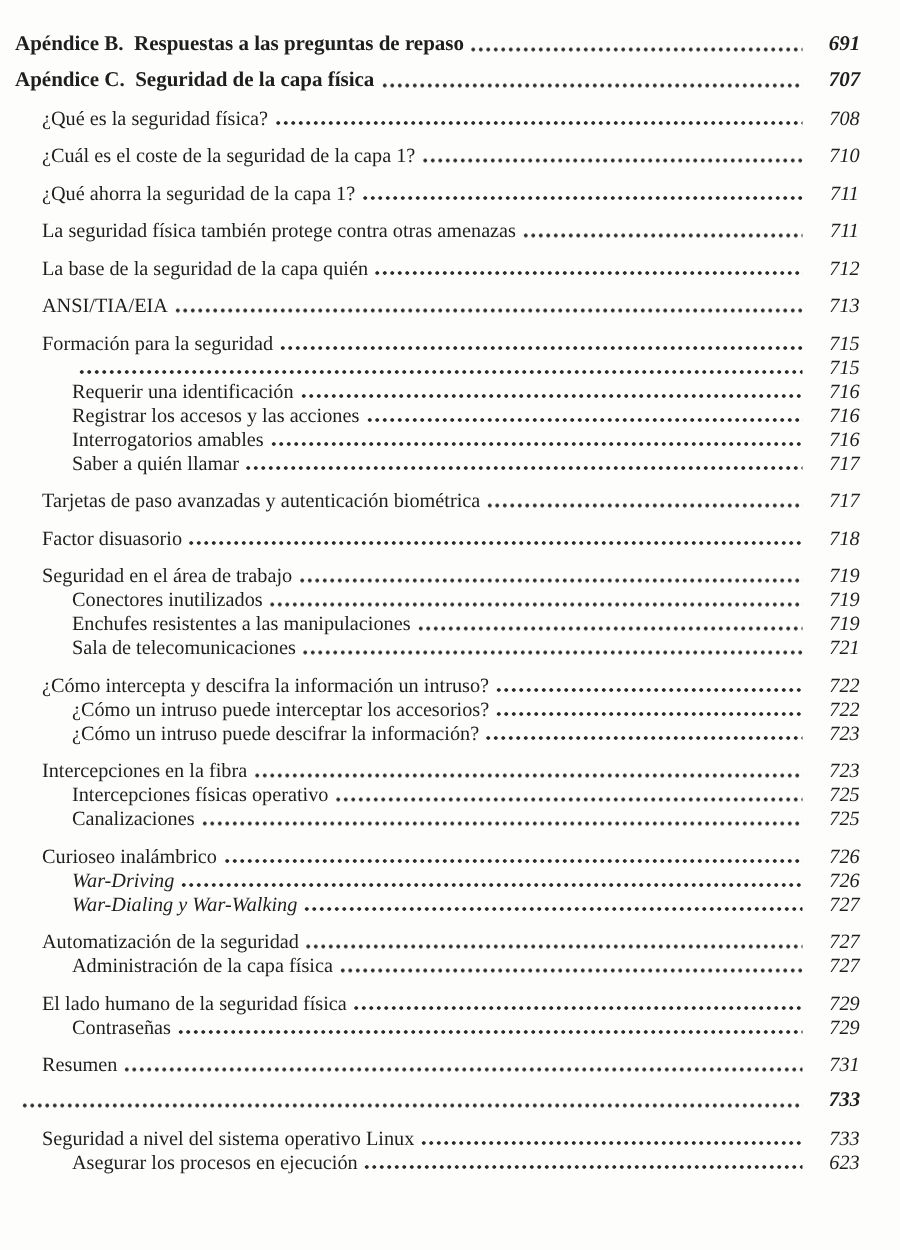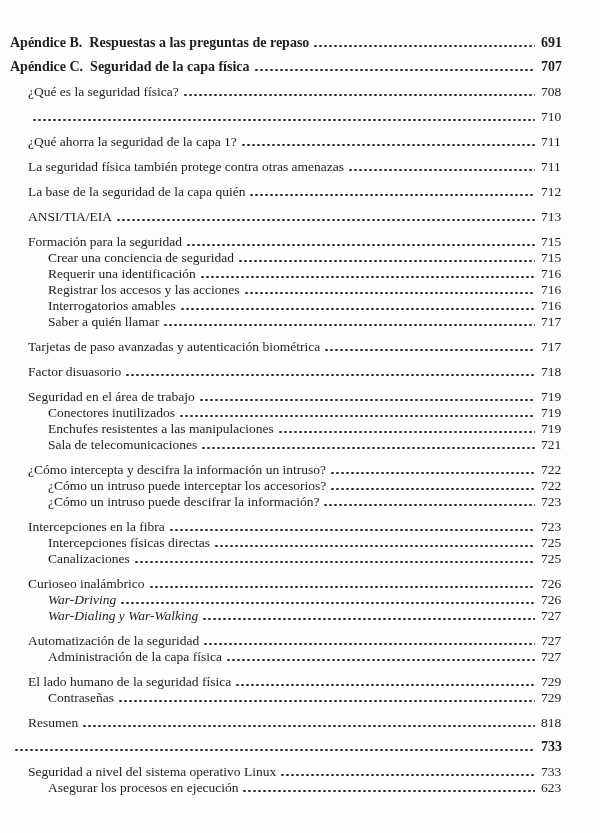--- a/index.html
+++ b/index.html
@@ -28,21 +28,21 @@
   .row .label {
     white-space: nowrap;
   }
   .lvl0 {
     font-weight: bold;
     font-size: 14px;
     margin-top: 8px;
     padding-left: 0;
   }
   .lvl0:first-child {
-    margin-top: 17px;
+    margin-top: 4px;
   }
   .lvl1 {
     margin-top: 9px;
     padding-left: 18px;
   }
   .lvl2 {
     margin-top: 0;
     padding-left: 38px;
   }
   .italic .label {
@@ -53,22 +53,23 @@
     flex: 1;
     height: 14px;
     margin: 0 6px 0 4px;
     background-image: radial-gradient(circle, #2b2b2b 1px, rgba(0,0,0,0) 1.4px);
     background-size: 5px 4px;
     background-repeat: repeat-x;
     background-position: left bottom 3px;
   }
   .page {
     width: 44px;
-    text-align: left;
+    text-align: center;
     white-space: nowrap;
+    font-style: italic;
   }
 </style>
 </head>
 <body>
 
 <main class="toc">
   <div>
       <div class="row lvl0">
         <span class="label">Apéndice B.&nbsp; Respuestas a las preguntas de repaso</span>
         <span class="leader"></span>
@@ -78,20 +79,21 @@
         <span class="label">Apéndice C.&nbsp; Seguridad de la capa física</span>
         <span class="leader"></span>
         <span class="page">707</span>
       </div>
       <div class="row lvl1">
         <span class="label">¿Qué es la seguridad física?</span>
         <span class="leader"></span>
         <span class="page">708</span>
       </div>
       <div class="row lvl1">
+        <span class="label">¿Cuál es el coste de la seguridad de la capa 1?</span>
         <span class="leader"></span>
         <span class="page">710</span>
       </div>
       <div class="row lvl1">
         <span class="label">¿Qué ahorra la seguridad de la capa 1?</span>
         <span class="leader"></span>
         <span class="page">711</span>
       </div>
       <div class="row lvl1">
         <span class="label">La seguridad física también protege contra otras amenazas</span>
@@ -107,21 +109,20 @@
         <span class="label">ANSI/TIA/EIA</span>
         <span class="leader"></span>
         <span class="page">713</span>
       </div>
       <div class="row lvl1">
         <span class="label">Formación para la seguridad</span>
         <span class="leader"></span>
         <span class="page">715</span>
       </div>
       <div class="row lvl2">
-        <span class="label">Crear una conciencia de seguridad</span>
         <span class="leader"></span>
         <span class="page">715</span>
       </div>
       <div class="row lvl2">
         <span class="label">Requerir una identificación</span>
         <span class="leader"></span>
         <span class="page">716</span>
       </div>
       <div class="row lvl2">
         <span class="label">Registrar los accesos y las acciones</span>
@@ -182,21 +183,21 @@
         <span class="label">¿Cómo un intruso puede descifrar la información?</span>
         <span class="leader"></span>
         <span class="page">723</span>
       </div>
       <div class="row lvl1">
         <span class="label">Intercepciones en la fibra</span>
         <span class="leader"></span>
         <span class="page">723</span>
       </div>
       <div class="row lvl2">
-        <span class="label">Intercepciones físicas directas</span>
+        <span class="label">Intercepciones físicas operativo</span>
         <span class="leader"></span>
         <span class="page">725</span>
       </div>
       <div class="row lvl2">
         <span class="label">Canalizaciones</span>
         <span class="leader"></span>
         <span class="page">725</span>
       </div>
       <div class="row lvl1">
         <span class="label">Curioseo inalámbrico</span>
@@ -229,21 +230,21 @@
         <span class="page">729</span>
       </div>
       <div class="row lvl2">
         <span class="label">Contraseñas</span>
         <span class="leader"></span>
         <span class="page">729</span>
       </div>
       <div class="row lvl1">
         <span class="label">Resumen</span>
         <span class="leader"></span>
-        <span class="page">818</span>
+        <span class="page">731</span>
       </div>
       <div class="row lvl0">
         <span class="leader"></span>
         <span class="page">733</span>
       </div>
       <div class="row lvl1">
         <span class="label">Seguridad a nivel del sistema operativo Linux</span>
         <span class="leader"></span>
         <span class="page">733</span>
       </div>

